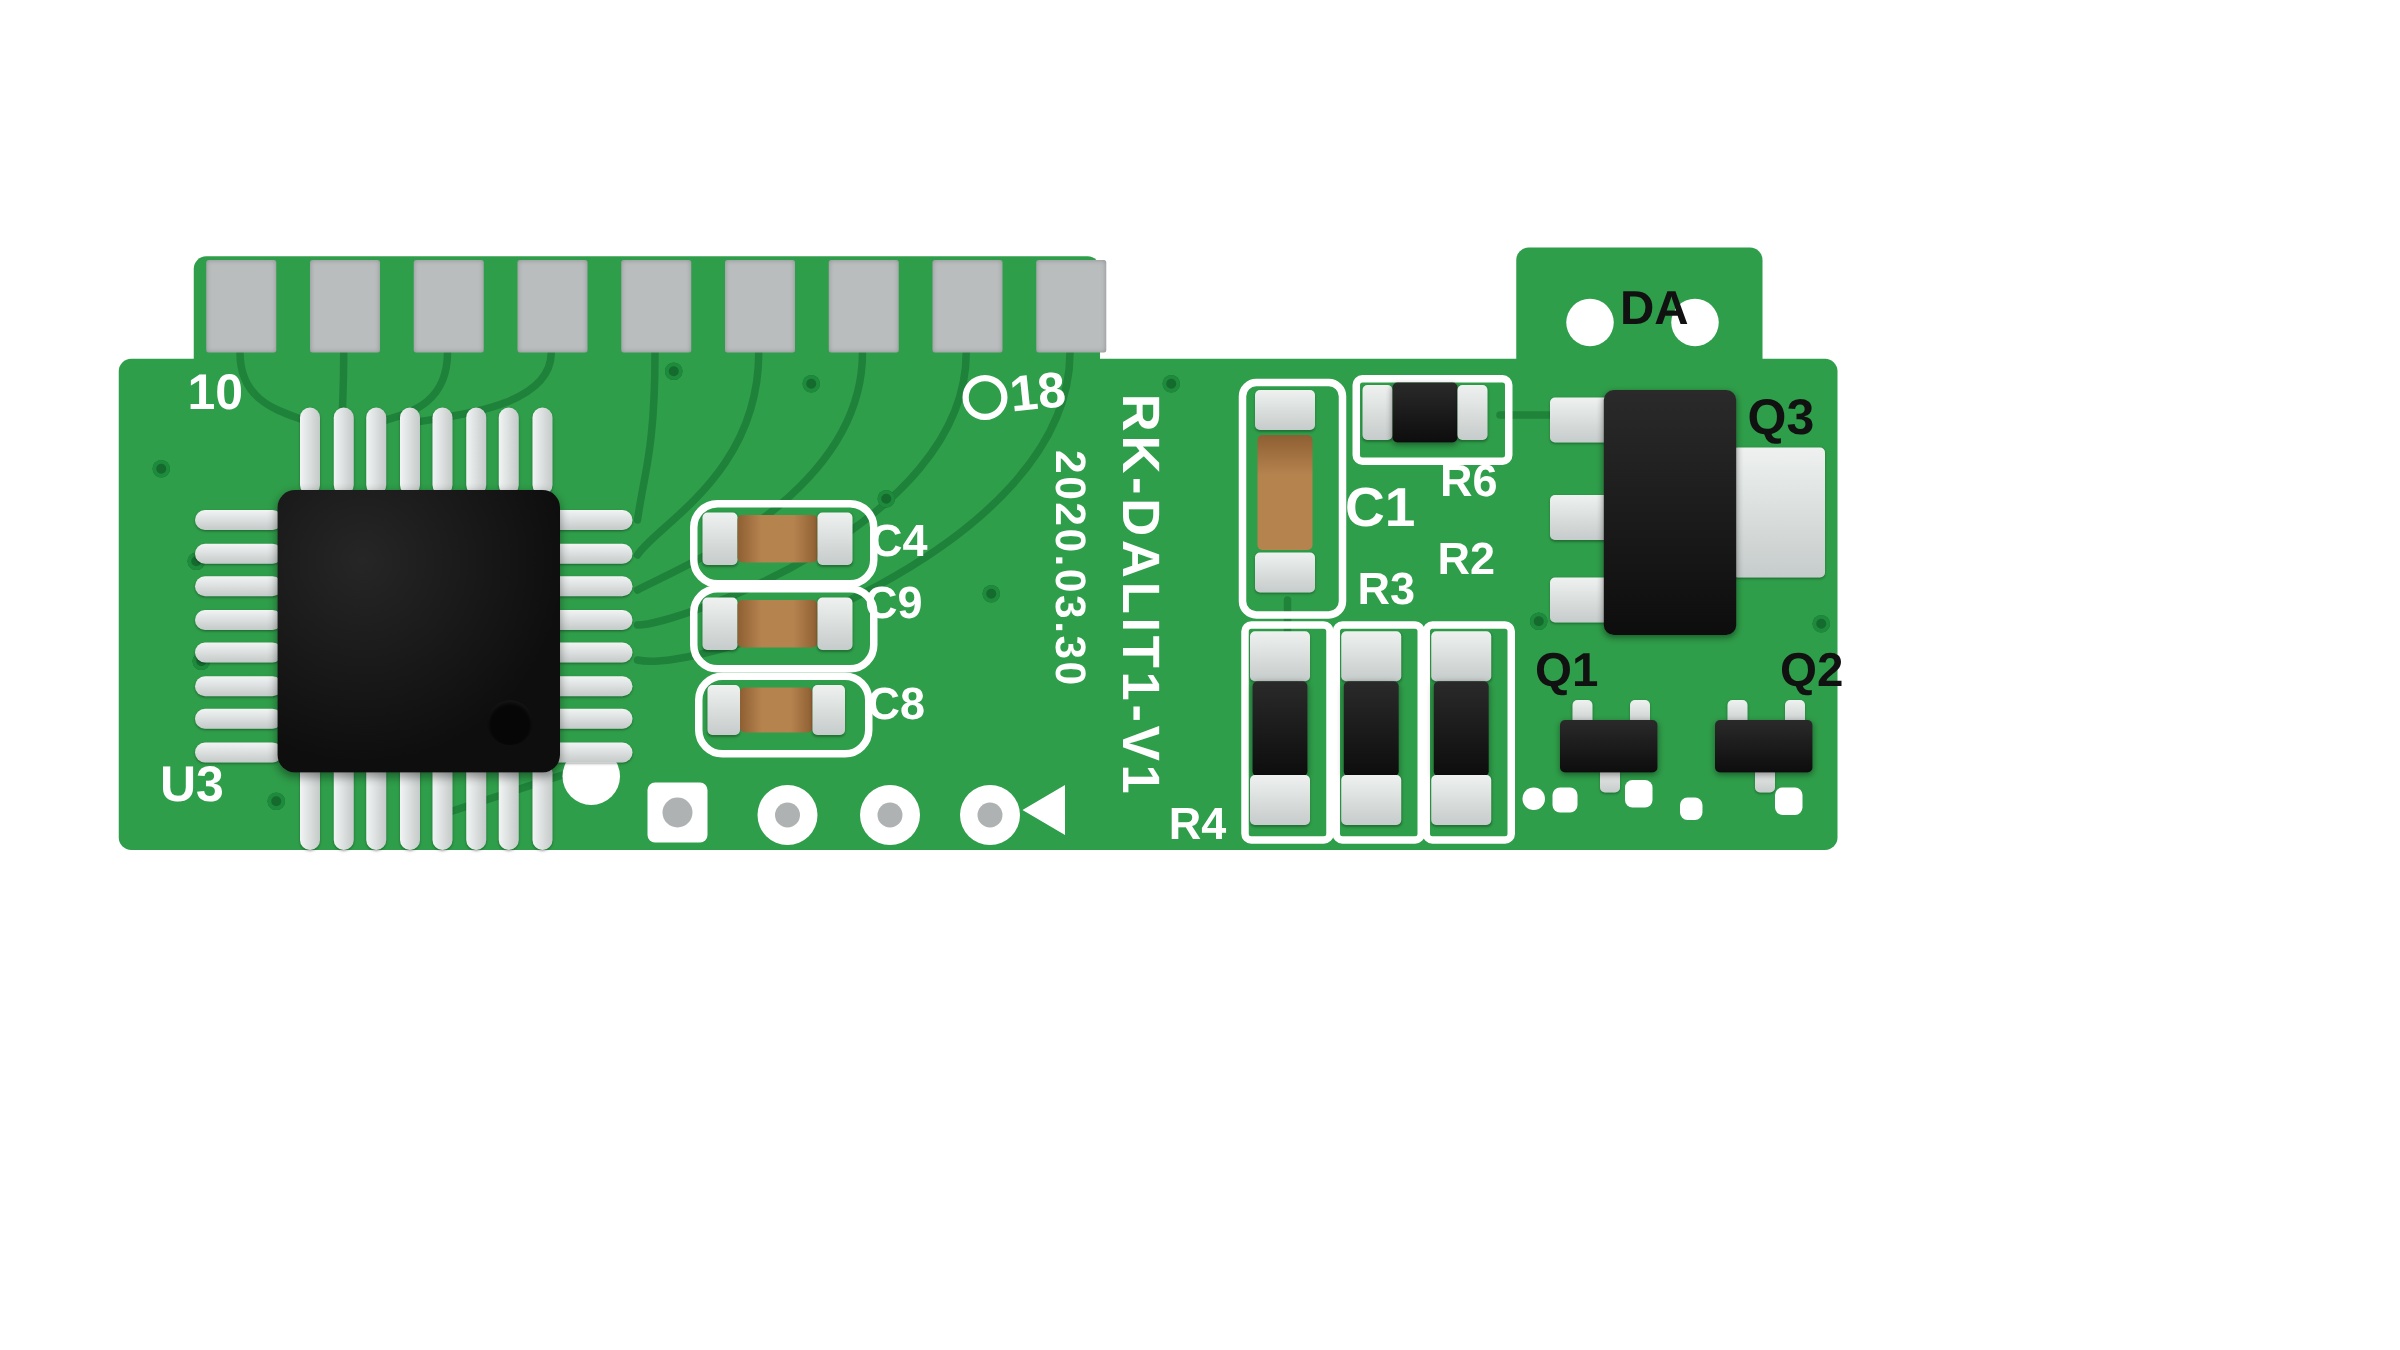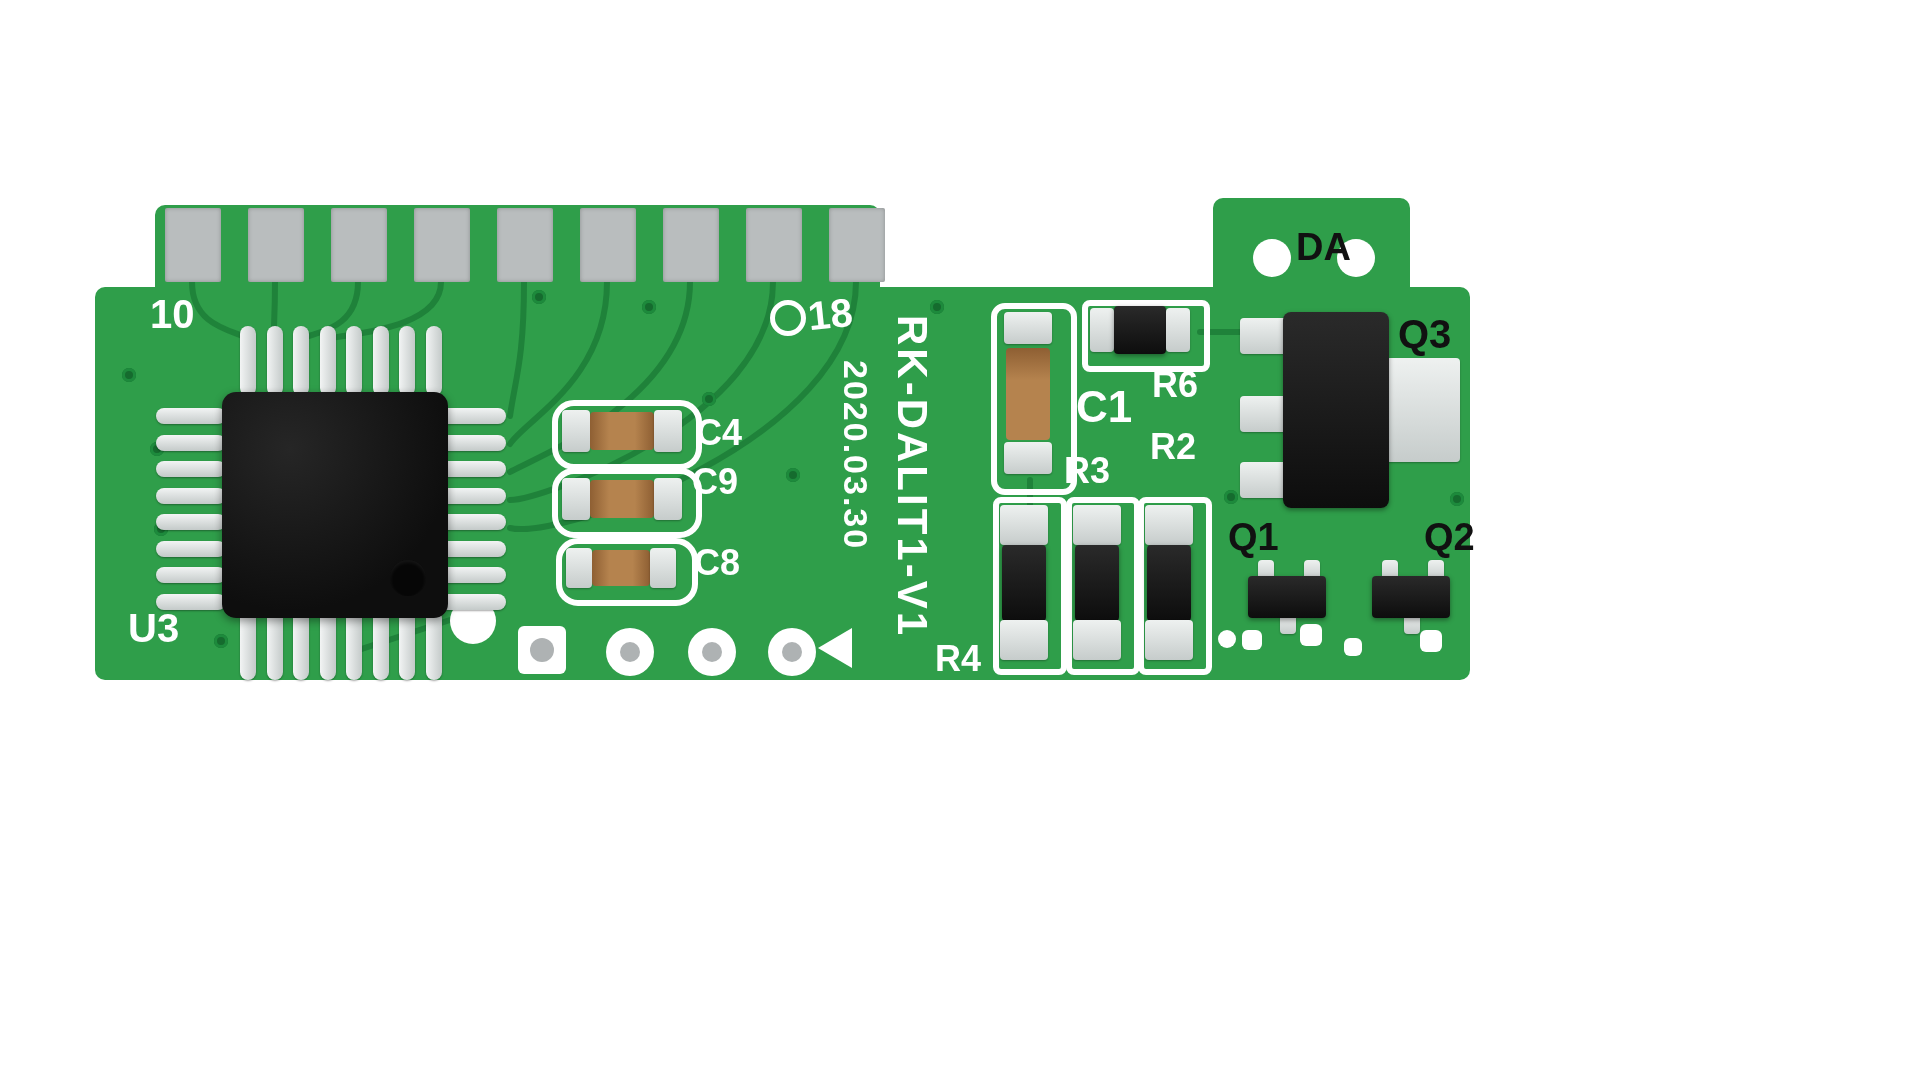--- a/index.html
+++ b/index.html
@@ -132,21 +132,21 @@
   <div class="cap-body" style="left:1006px;top:348px;width:44px;height:92px"></div>
   <div class="pad-silver" style="left:1004px;top:442px;width:48px;height:32px"></div>
   <div class="lbl lbl-w" style="left:1076px;top:382px;font-size:44px">C1</div>
 
   <div class="silk-box-sq" style="left:1082px;top:300px;width:116px;height:60px"></div>
   <div class="pad-silver" style="left:1090px;top:308px;width:24px;height:44px"></div>
   <div class="comp-black" style="left:1114px;top:306px;width:52px;height:48px"></div>
   <div class="pad-silver" style="left:1166px;top:308px;width:24px;height:44px"></div>
   <div class="lbl lbl-w" style="left:1152px;top:364px;font-size:36px">R6</div>
 
-  <div class="lbl lbl-w" style="left:1064px;top:450px;font-size:36px">R3</div>
+  <div class="lbl lbl-w" style="left:1086px;top:450px;font-size:36px">R3</div>
   <div class="lbl lbl-w" style="left:1150px;top:426px;font-size:36px">R2</div>
 
   <div class="silk-box-sq" style="left:993px;top:497px;width:62px;height:166px"></div>
   <div class="pad-silver" style="left:1000px;top:505px;width:48px;height:40px"></div>
   <div class="comp-black" style="left:1002px;top:545px;width:44px;height:76px"></div>
   <div class="pad-silver" style="left:1000px;top:620px;width:48px;height:40px"></div>
 
   <div class="silk-box-sq" style="left:1066px;top:497px;width:62px;height:166px"></div>
   <div class="pad-silver" style="left:1073px;top:505px;width:48px;height:40px"></div>
   <div class="comp-black" style="left:1075px;top:545px;width:44px;height:76px"></div>

